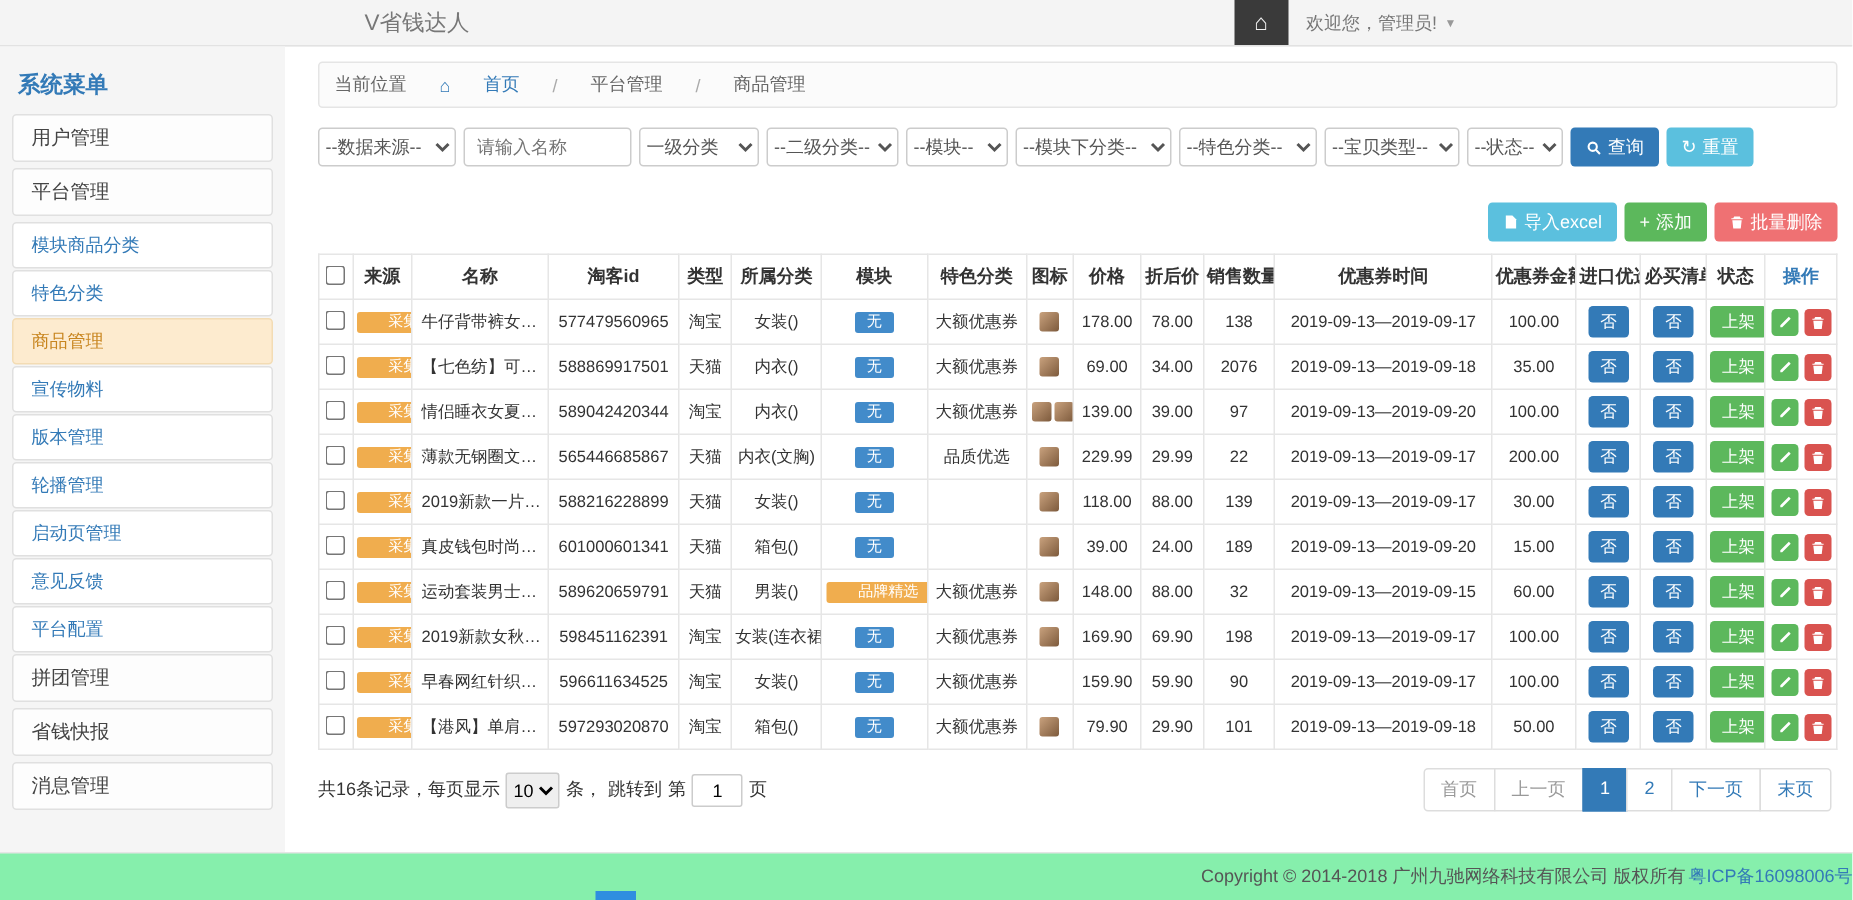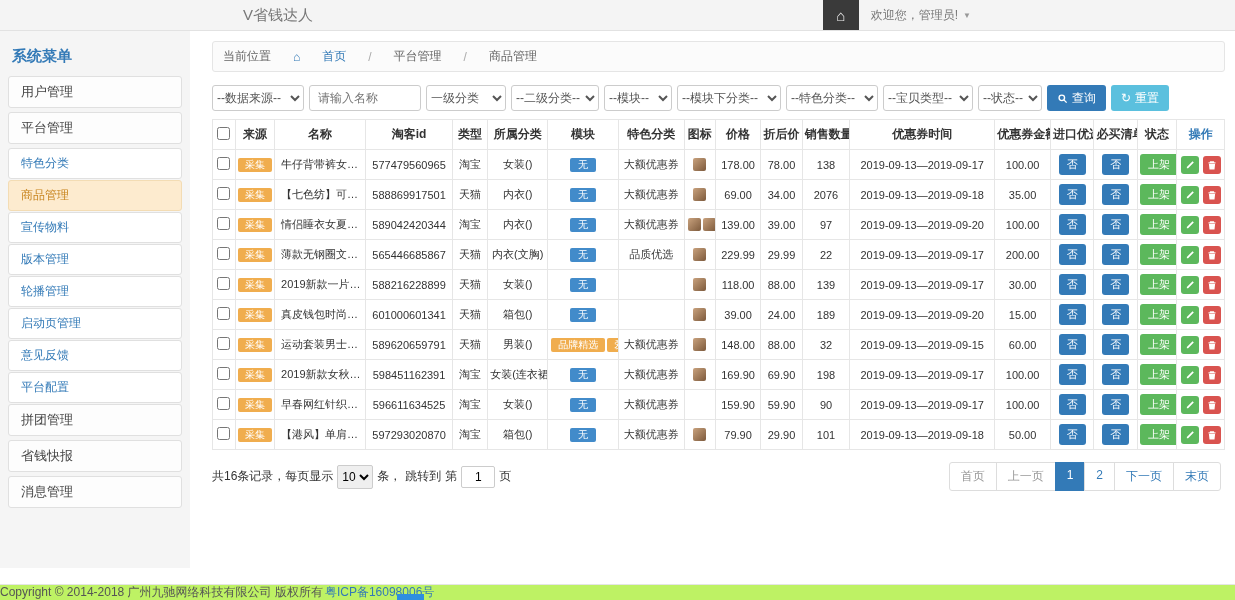--- a/index.html
+++ b/index.html
@@ -37,42 +37,42 @@
   .btn-reset{background:#5bc0de;}
   .actions{display:flex;justify-content:flex-end;gap:5px;margin-top:24px;}
   .btn-import{background:#5bc0de;}
   .btn-add{background:#5cb85c;}
   .btn-batch-del{background:#ef7173;}
   table.grid{width:100%;border-collapse:collapse;table-layout:fixed;margin-top:8px;}
   .grid th,.grid td{border:1px solid #e6e6e6;padding:4px 2px;text-align:center;font-size:11px;overflow:hidden;white-space:nowrap;}
   .grid th{font-size:12px;font-weight:bold;color:#333;padding:6px 2px;background:#fff;}
   .grid th.op-head{color:#337ab7;}
   .grid td.name-cell{text-align:left;padding-left:6px;text-overflow:ellipsis;}
-  .badge{display:inline-block;border-radius:2px;color:#fff;font-size:10px;padding:2px 7px;line-height:1;}
+  .badge{display:inline-block;border-radius:2px;color:#fff;font-size:10px;padding:2px 21px;line-height:1;}
   .b-orange{background:#f0ad4e;}
   .b-blue{background:#428bca;padding:2px 8px;}
   .module-cell .badge{margin:0 1px;}
   .thumb{display:inline-block;width:13px;height:13px;border-radius:2px;background:linear-gradient(135deg,#c9a27e,#7d5a3c);vertical-align:middle;margin:0 1px;}
   .btn-sm{border:none;border-radius:3px;color:#fff;font-size:11px;padding:3px 8px;cursor:pointer;}
   .b-blue-btn{background:#337ab7;}
   .b-green-btn{background:#5cb85c;}
   .op-btn{border:none;border-radius:3px;width:18px;height:18px;cursor:pointer;display:inline-flex;align-items:center;justify-content:center;margin:0 2px;padding:0;}
   .op-edit{background:#5cb85c;}
   .op-del{background:#d9534f;}
   .pager-row{display:flex;align-items:center;margin-top:12px;font-size:12px;color:#333;}
   .pager-left{display:flex;align-items:center;gap:4px;}
   .per-page-select{height:24px;border:1px solid #ccc;border-radius:2px;font-size:12px;}
   .jump-input{width:34px;height:22px;border:1px solid #ccc;border-radius:2px;font-size:12px;text-align:center;}
   .pagination{margin-left:auto;display:flex;margin-right:4px;}
   .page-btn{border:1px solid #ddd;background:#fff;color:#337ab7;padding:5px 11px;font-size:12px;margin-left:-1px;cursor:pointer;text-decoration:none;}
   .page-btn:first-child{border-radius:3px 0 0 3px;margin-left:0;}
   .page-btn:last-child{border-radius:0 3px 3px 0;}
   .page-btn.disabled{color:#999;}
   .page-btn.active{background:#337ab7;border-color:#337ab7;color:#fff;}
-  .footer{position:absolute;left:0;bottom:0;width:100%;height:16px;background:#bef264;border-top:1px solid #e5e5e5;display:flex;align-items:center;justify-content:flex-start;font-size:12px;color:#555;gap:2px;}
+  .footer{position:absolute;left:0;bottom:0;width:100%;height:32px;background:#86efac;border-top:1px solid #e5e5e5;display:flex;align-items:center;justify-content:flex-end;font-size:12px;color:#555;gap:2px;}
   .footer a{color:#337ab7;text-decoration:none;cursor:pointer;}
   .blue-strip{position:absolute;left:397px;bottom:0;width:27px;height:6px;background:#2f8ee0;}
 </style>
 </head>
 <body>
 
 <div class="topbar">
   <div class="brand">V省钱达人</div>
   <div class="top-right">
     <div class="home-box">
@@ -84,20 +84,21 @@
     </div>
   </div>
 </div>
 
 <div class="layout">
   <div class="sidebar">
     <div class="sidebar-title">系统菜单</div>
     <div>
         <div class="side-item group">用户管理</div>
         <div class="side-item group">平台管理</div>
+        <div class="side-item sub">模块商品分类</div>
         <div class="side-item sub">特色分类</div>
         <div class="side-item sub active">商品管理</div>
         <div class="side-item sub">宣传物料</div>
         <div class="side-item sub">版本管理</div>
         <div class="side-item sub">轮播管理</div>
         <div class="side-item sub">启动页管理</div>
         <div class="side-item sub">意见反馈</div>
         <div class="side-item sub">平台配置</div>
         <div class="side-item group">拼团管理</div>
         <div class="side-item group">省钱快报</div>
@@ -132,20 +133,38 @@
             <line x1="10" y1="10" x2="14" y2="14"></line>
           </svg>
         <span>查询</span>
       </button>
       <button class="btn btn-reset">
         <span>↻</span>
         <span>重置</span>
       </button>
     </div>
 
+    <div class="actions">
+      <button class="btn btn-import">
+        <svg viewBox="0 0 16 16" width="10" height="10" fill="#fff">
+            <path d="M3 1h7l4 4v10H3z"></path>
+          </svg>
+        <span>导入excel</span>
+      </button>
+      <button class="btn btn-add">
+        <span>+</span>
+        <span>添加</span>
+      </button>
+      <button class="btn btn-batch-del">
+        <svg viewBox="0 0 16 16" width="10" height="10" fill="#fff">
+            <path d="M5 2h6l1 2h2v1H2V4h2l1-2zM3 6h10l-1 9H4L3 6z"></path>
+          </svg>
+        <span>批量删除</span>
+      </button>
+    </div>
 
     <table class="grid">
       <colgroup>
           <col style="width: 22px;">
           <col style="width: 38px;">
           <col style="width: 88px;">
           <col style="width: 84px;">
           <col style="width: 34px;">
           <col style="width: 58px;">
           <col style="width: 68px;">

